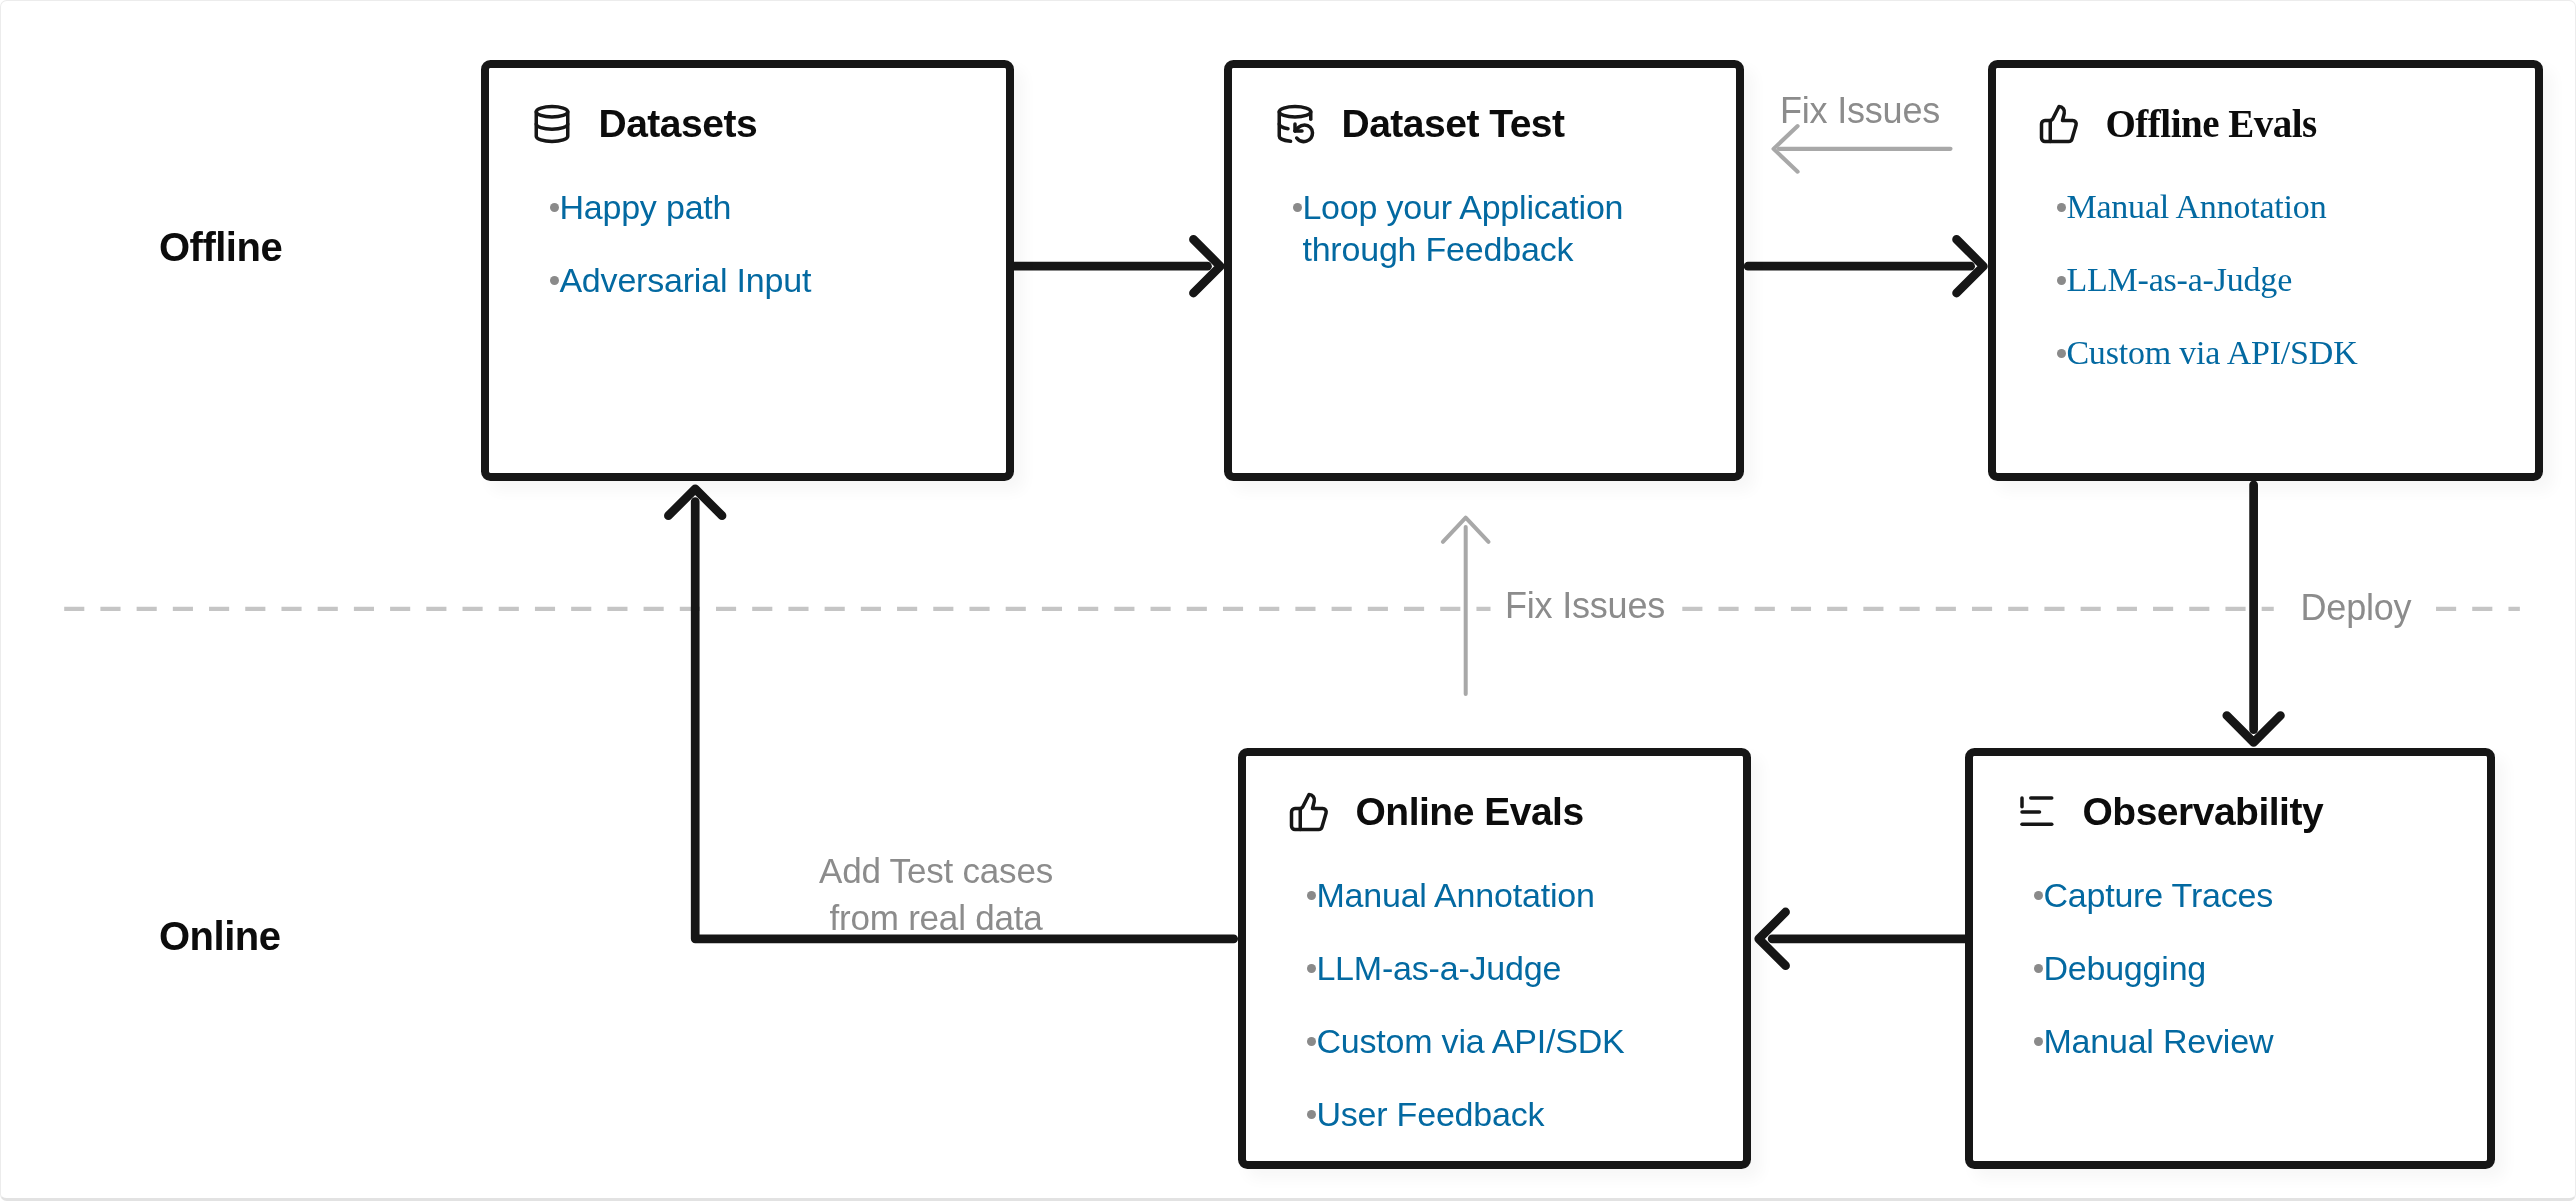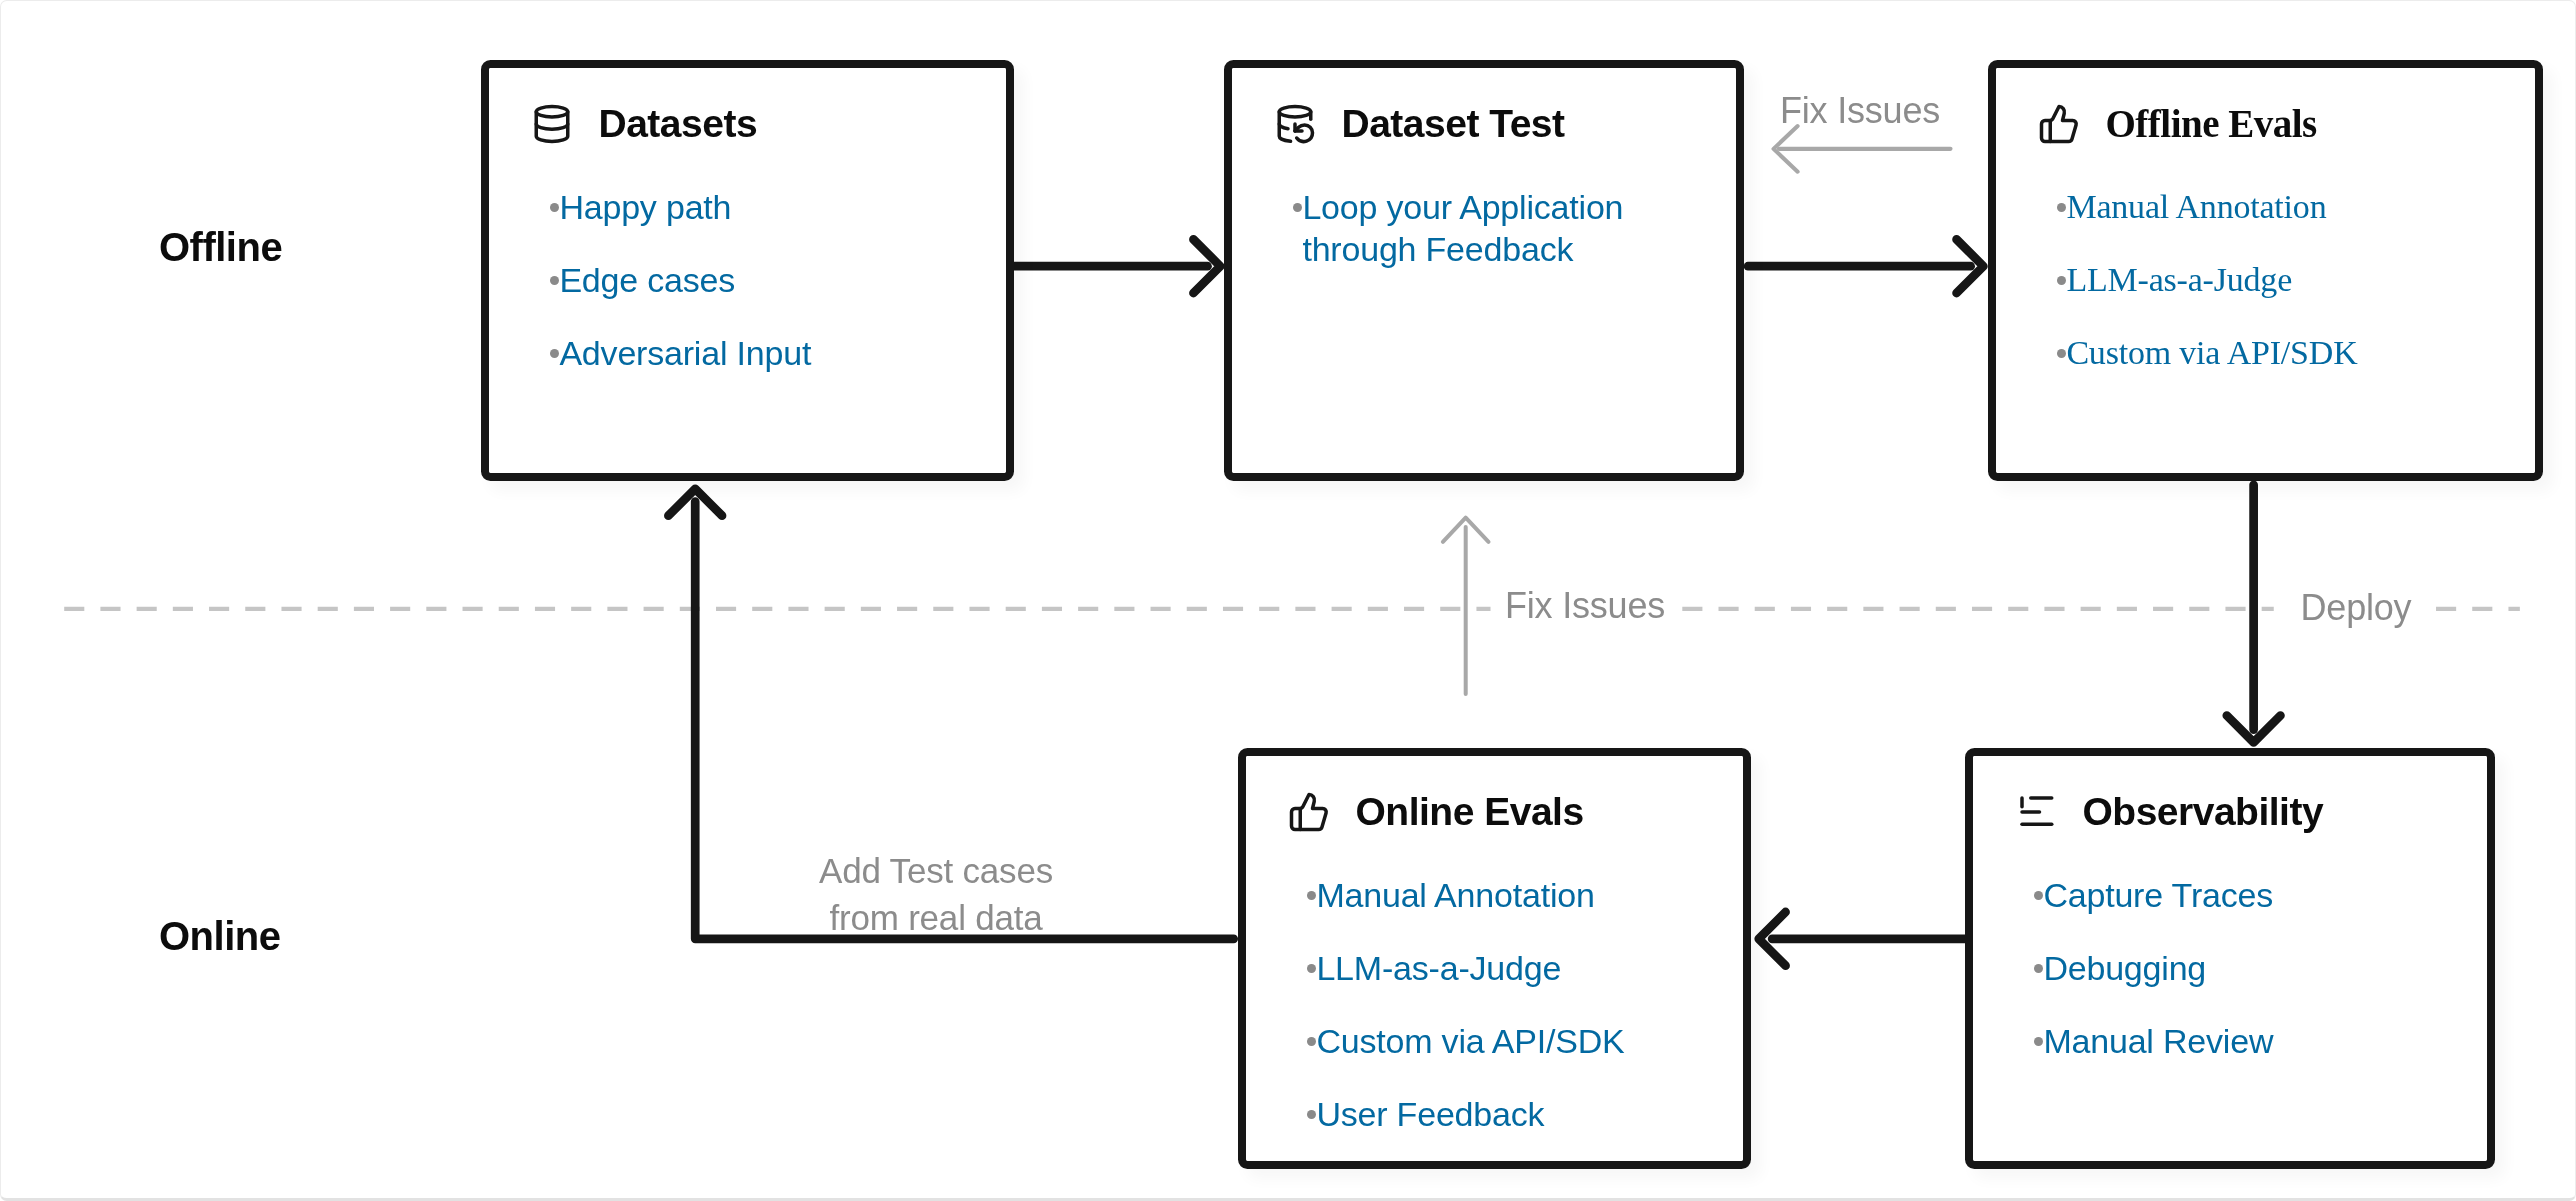--- a/index.html
+++ b/index.html
@@ -101,24 +101,20 @@
       </span>
       <span class="node-title">Datasets</span>
     </div>
     <ul class="node-items">
         <li>
           <span class="dot"></span>
           <span>Happy path</span>
         </li>
         <li>
           <span class="dot"></span>
-          <span>Edge cases</span>
-        </li>
-        <li>
-          <span class="dot"></span>
           <span>Adversarial Input</span>
         </li>
       </ul>
   </div>
 
   <div class="node" id="node-dataset-runs">
     <div class="node-header">
       <span class="node-icon">
         <svg viewBox="0 0 24 24" stroke="currentColor" stroke-width="2" fill="none" stroke-linecap="round" stroke-linejoin="round">
           <ellipse cx="12" cy="5" rx="9" ry="3"></ellipse>

